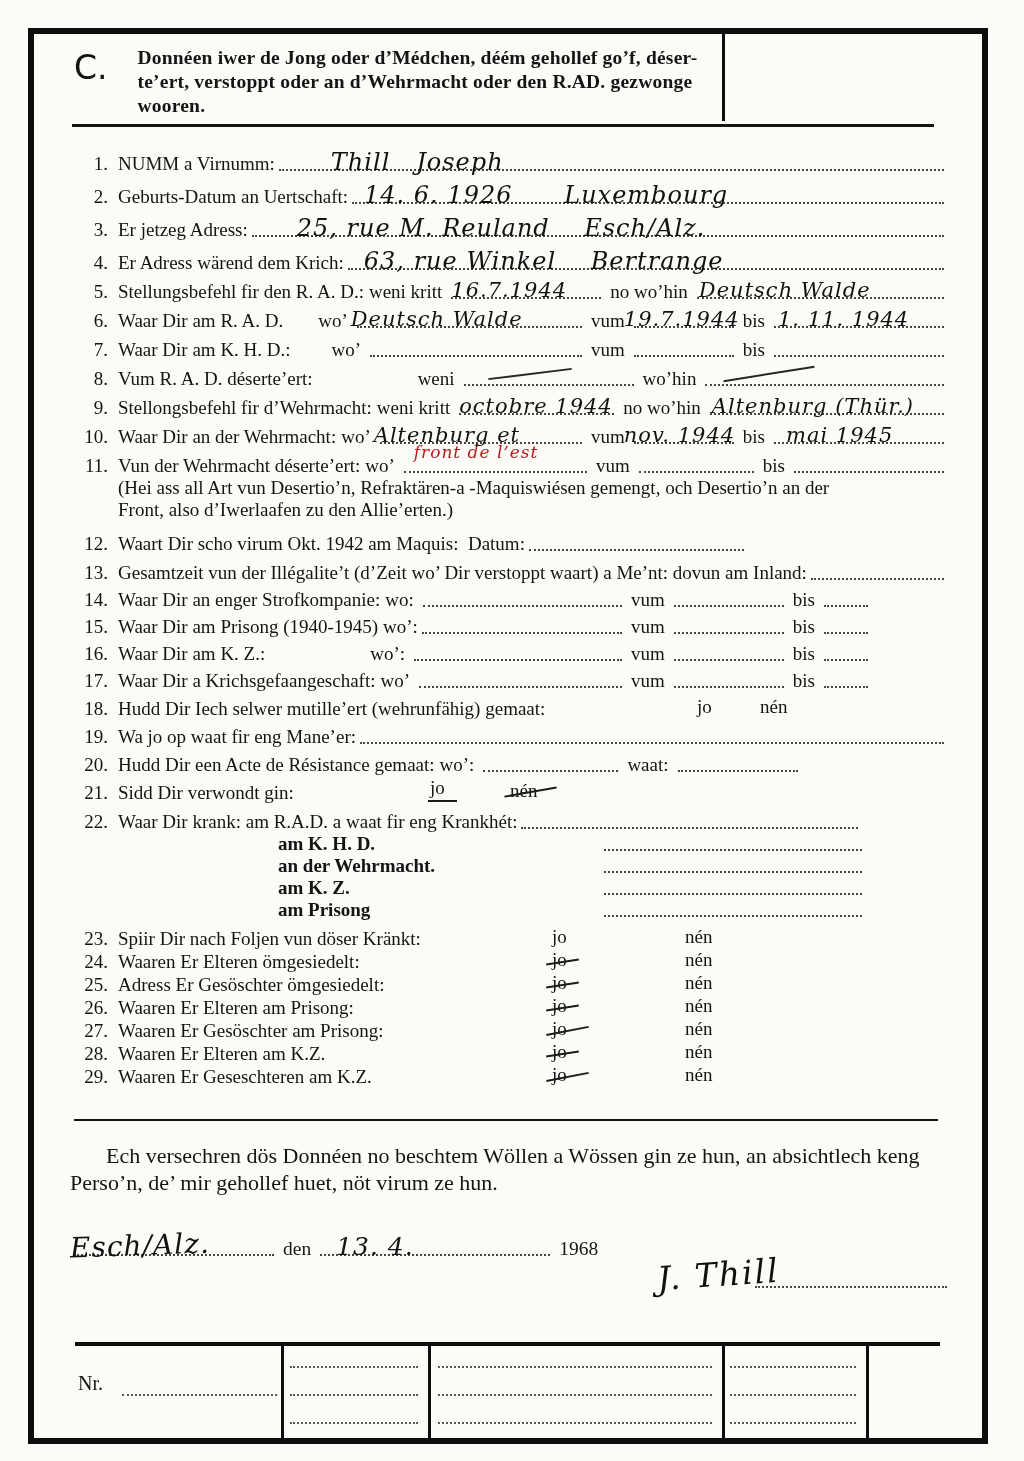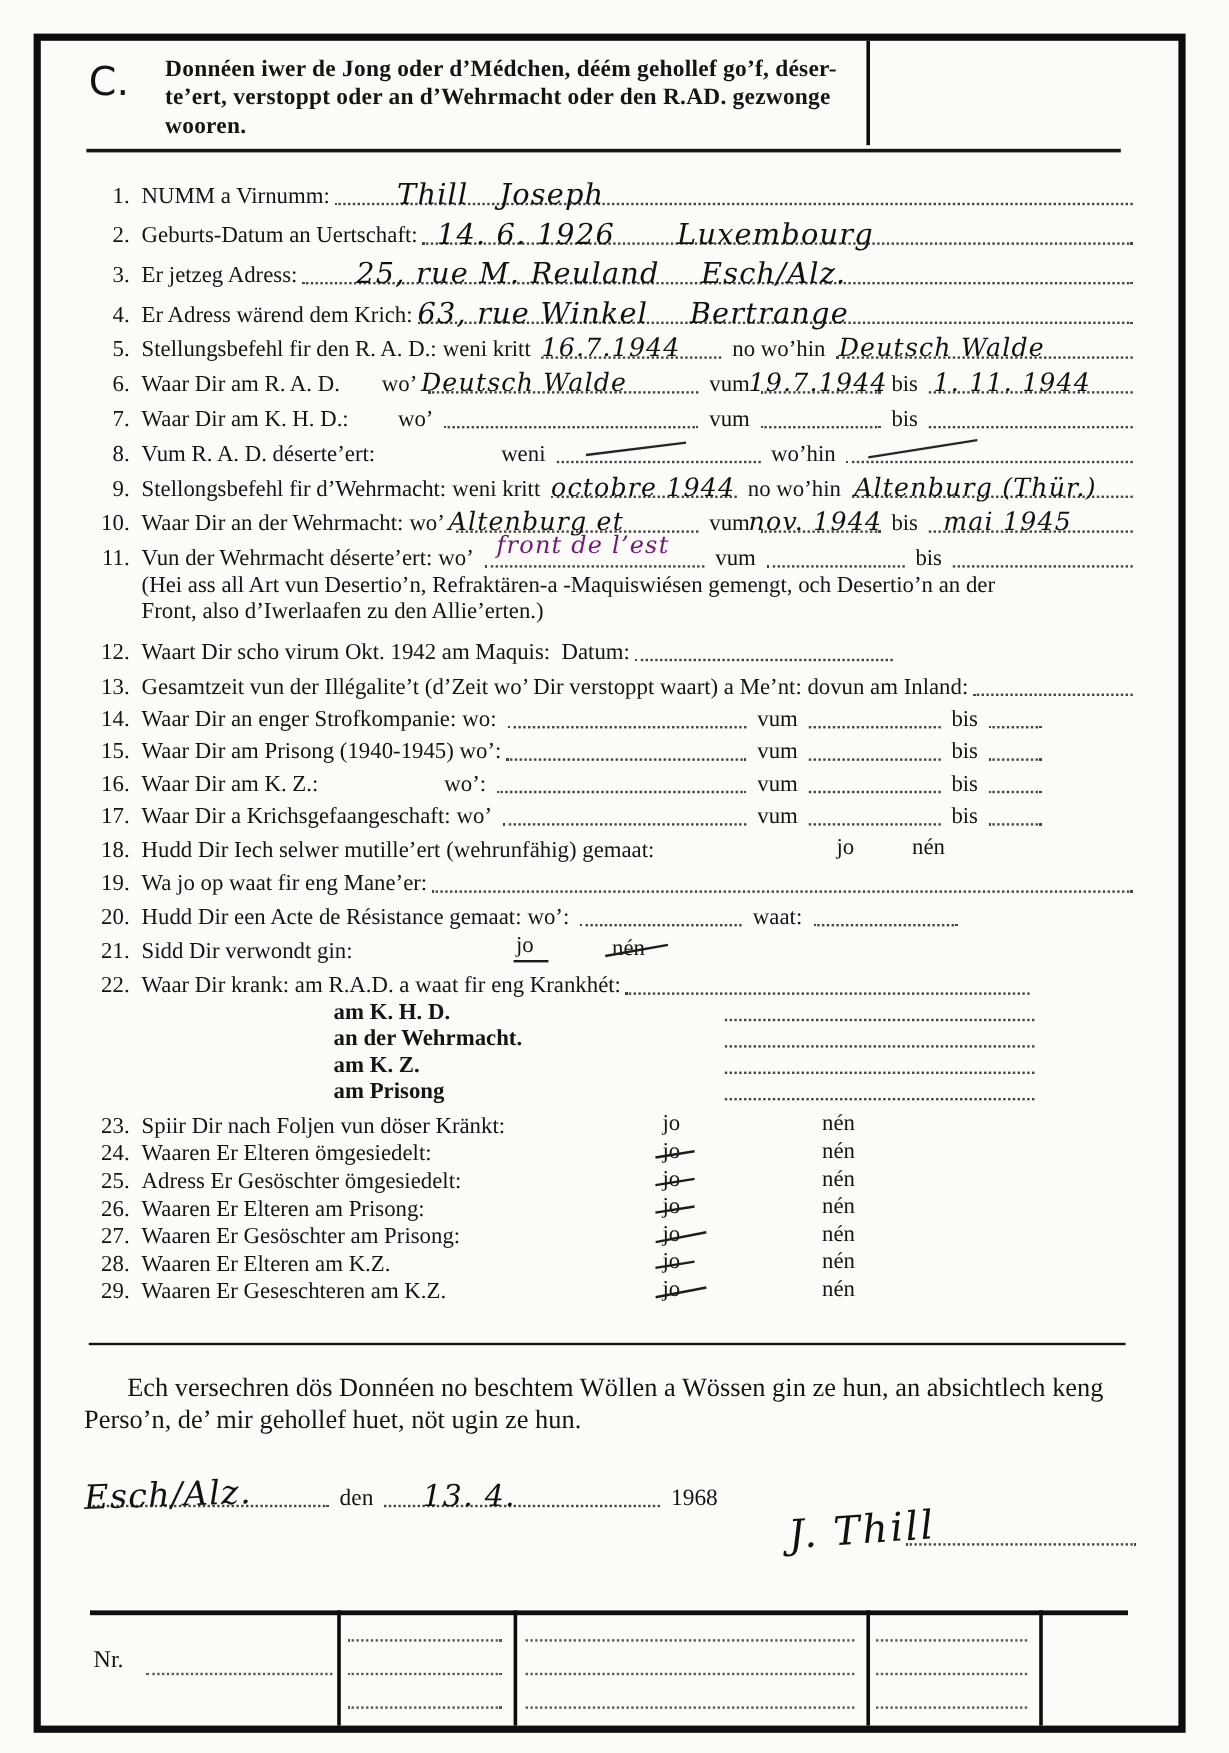--- a/index.html
+++ b/index.html
@@ -46,31 +46,31 @@
       border-top:2.2px solid #1c1c1c;transform:rotate(-9deg);}
   .tail::after{right:-22px;transform:rotate(-11deg);}
   .jo18{left:627px;} .nen18{left:690px;}
   .jo21{left:358px;border-bottom:2.5px solid #1a1a1a;padding:0 12px 1px 2px;}
   .nen21{left:440px;}
   .nen21.struck::after{right:-20px;transform:rotate(-10deg);top:48%;}
   .slash{position:absolute;top:2px;border-top:2px solid #262626;}
   .slash1{left:24px;width:84px;transform:rotate(-7deg);}
   .slash2{left:18px;width:92px;transform:rotate(-9deg);}
   .hw2line{position:absolute;top:13px;left:34px;white-space:pre;
-      font-family:"DejaVu Serif",serif;font-style:italic;font-size:20px;
-      letter-spacing:1px;color:#701a75;}
+      font-family:"DejaVu Serif",serif;font-style:italic;font-size:17px;
+      letter-spacing:1px;color:#b91c1c;}
   .ml100{margin-left:100px;}
   
   .decl{position:absolute;left:70px;top:1142px;width:878px;font-size:22px;line-height:27px;}
   .decl-l1{text-indent:36px;}
   
   .dateline{position:absolute;left:70px;top:1222px;width:600px;height:38px;
             display:flex;align-items:flex-end;font-size:19.5px;}
   .place-hw{font-size:28px;bottom:-8px;left:-4px;transform:rotate(-2deg);}
-  .date-hw{font-size:25px;bottom:-7px;left:32px;}
+  .date-hw{font-size:25px;bottom:-7px;left:16px;}
   .sig{position:absolute;left:655px;top:1238px;width:292px;height:54px;}
   .sig-line{position:absolute;left:100px;right:0;bottom:4px;border-bottom:2px dotted #4a4a4a;}
   .sig-hw{position:absolute;left:2px;bottom:-2px;white-space:pre;
       font-family:"DejaVu Serif",serif;font-style:italic;font-size:33px;
       letter-spacing:2px;color:#101010;transform:rotate(-4deg);}
   
   .tbl-top{position:absolute;left:75px;top:1342px;width:865px;height:4px;background:#0d0d0d;}
   .vln{position:absolute;top:1342px;width:3px;height:96px;background:#0d0d0d;}
   .v1{left:281px;} .v2{left:428px;} .v3{left:722px;} .v4{left:866px;}
   .nr{position:absolute;left:78px;top:1372px;font-size:20px;}
@@ -116,21 +116,21 @@
       <span class="lbl">Er jetzeg Adress:</span>
       <span class="fill">
           <span class="hw hw-big" style="left:45px">25, rue M. Reuland    Esch/Alz.</span>
         </span>
     </div>
 
     <div class="row h33">
       <span class="num">4.</span>
       <span class="lbl">Er Adress wärend dem Krich:</span>
       <span class="fill">
-          <span class="hw hw-big" style="left:0">63, rue Winkel    Bertrange</span>
+          <span class="hw hw-big" style="left:16px">63, rue Winkel    Bertrange</span>
         </span>
     </div>
 
     <div class="row h29">
       <span class="num">5.</span>
       <span class="lbl">Stellungsbefehl fir den R. A. D.:</span>
       <span class="f">weni kritt</span>
       <span class="fill fx" style="width:150px">
           <span class="hw" style="left:0">16.7.1944</span>
         </span>
@@ -378,21 +378,21 @@
       <span class="lbl">Waaren Er Geseschteren am K.Z.</span>
       <span class="jo struck tail">jo</span>
       <span class="nen">nén</span>
     </div>
   </div>
 
   <div class="rule rule-mid"></div>
 
   <div class="decl">
     <div class="decl-l1">Ech versechren dös Donnéen no beschtem  Wöllen a Wössen gin ze hun, an absichtlech keng</div>
-    <div>Perso’n, de’ mir gehollef huet, nöt ugin ze hun.</div>
+    <div>Perso’n, de’ mir gehollef huet, nöt virum ze hun.</div>
   </div>
 
   <div class="dateline">
     <span class="fill fx" style="width:200px">
       <span class="hw place-hw">Esch/Alz.</span>
     </span>
     <span class="f">den</span>
     <span class="fill fx" style="width:230px">
       <span class="hw date-hw">13. 4.</span>
     </span>

